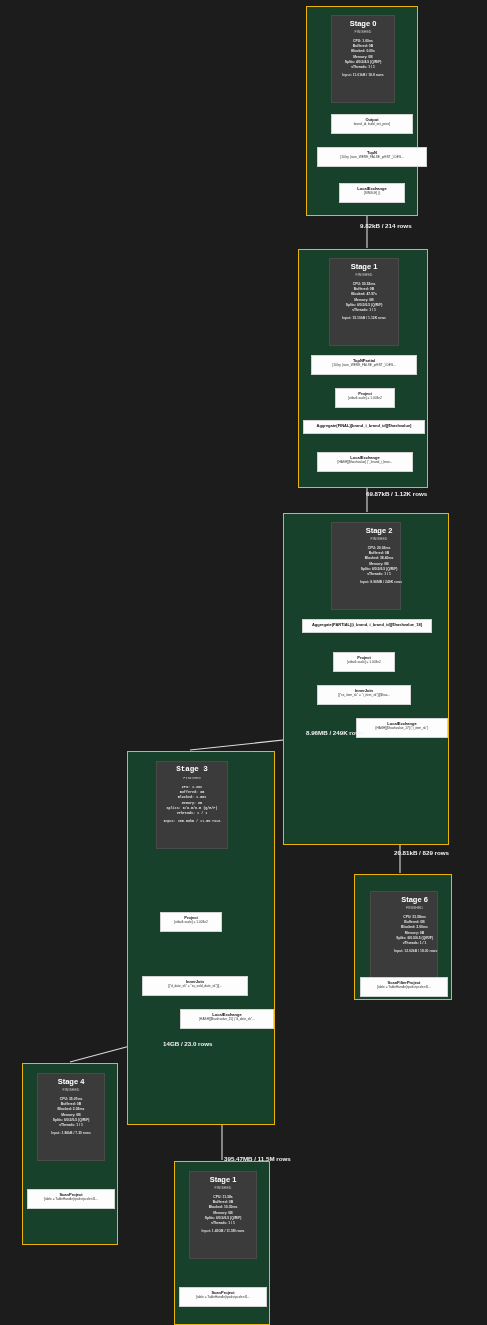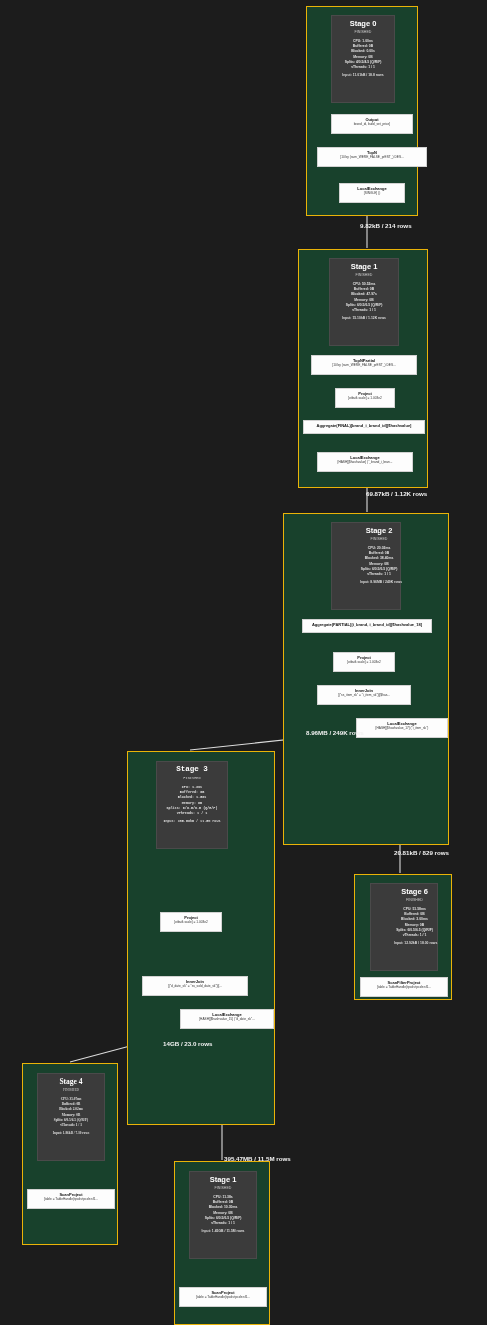--- a/index.html
+++ b/index.html
@@ -199,21 +199,21 @@
       <div class="n-title">InnerJoin</div>
       <div class="n-detail">[("d_date_sk" = "ss_sold_date_sk")][...</div>
     </div>
     <div class="node" style="left:52px;top:257px;width:94px;height:20px;">
       <div class="n-title">LocalExchange</div>
       <div class="n-detail">[HASH][$hashvalue_15] ("d_date_sk"...</div>
     </div>
   </div>
 
   <div class="stage" style="left:22px;top:1063px;width:96px;height:182px;">
-    <div class="stage-head" style="left:14px;top:9px;width:68px;height:88px;font-family:Liberation Serif, serif;">
+    <div class="stage-head" style="left:14px;top:9px;width:68px;height:88px;">
       <div class="st-title">Stage 4</div>
       <div class="st-sub">FINISHED</div>
       <div class="st-stats">
         <div>CPU: 35.07ms</div>
         <div>Buffered: 0B</div>
         <div>Blocked: 2.02ms</div>
         <div>Memory: 0B</div>
         <div>Splits: 6/0.5/6.5 (Q/R/F)</div>
         <div>vThreads: 1 / 1</div>
       </div>
@@ -239,21 +239,21 @@
       </div>
       <div class="st-input">Input: 1.45GB / 11.5M rows</div>
     </div>
     <div class="node" style="left:4px;top:125px;width:88px;height:20px;">
       <div class="n-title">ScanProject</div>
       <div class="n-detail">[table = TableHandle(tpcds:tpcds:sf1...</div>
     </div>
   </div>
 
   <div class="stage" style="left:354px;top:874px;width:98px;height:126px;">
-    <div class="stage-head" style="left:15px;top:8px;width:68px;height:88px;padding-left:23px;">
+    <div class="stage-head" style="left:15px;top:16px;width:68px;height:88px;padding-left:23px;">
       <div class="st-title">Stage 6</div>
       <div class="st-sub">FINISHED</div>
       <div class="st-stats">
         <div>CPU: 51.58ms</div>
         <div>Buffered: 0B</div>
         <div>Blocked: 3.00ms</div>
         <div>Memory: 0B</div>
         <div>Splits: 6/0.5/6.5 (Q/R/F)</div>
         <div>vThreads: 1 / 1</div>
       </div>

